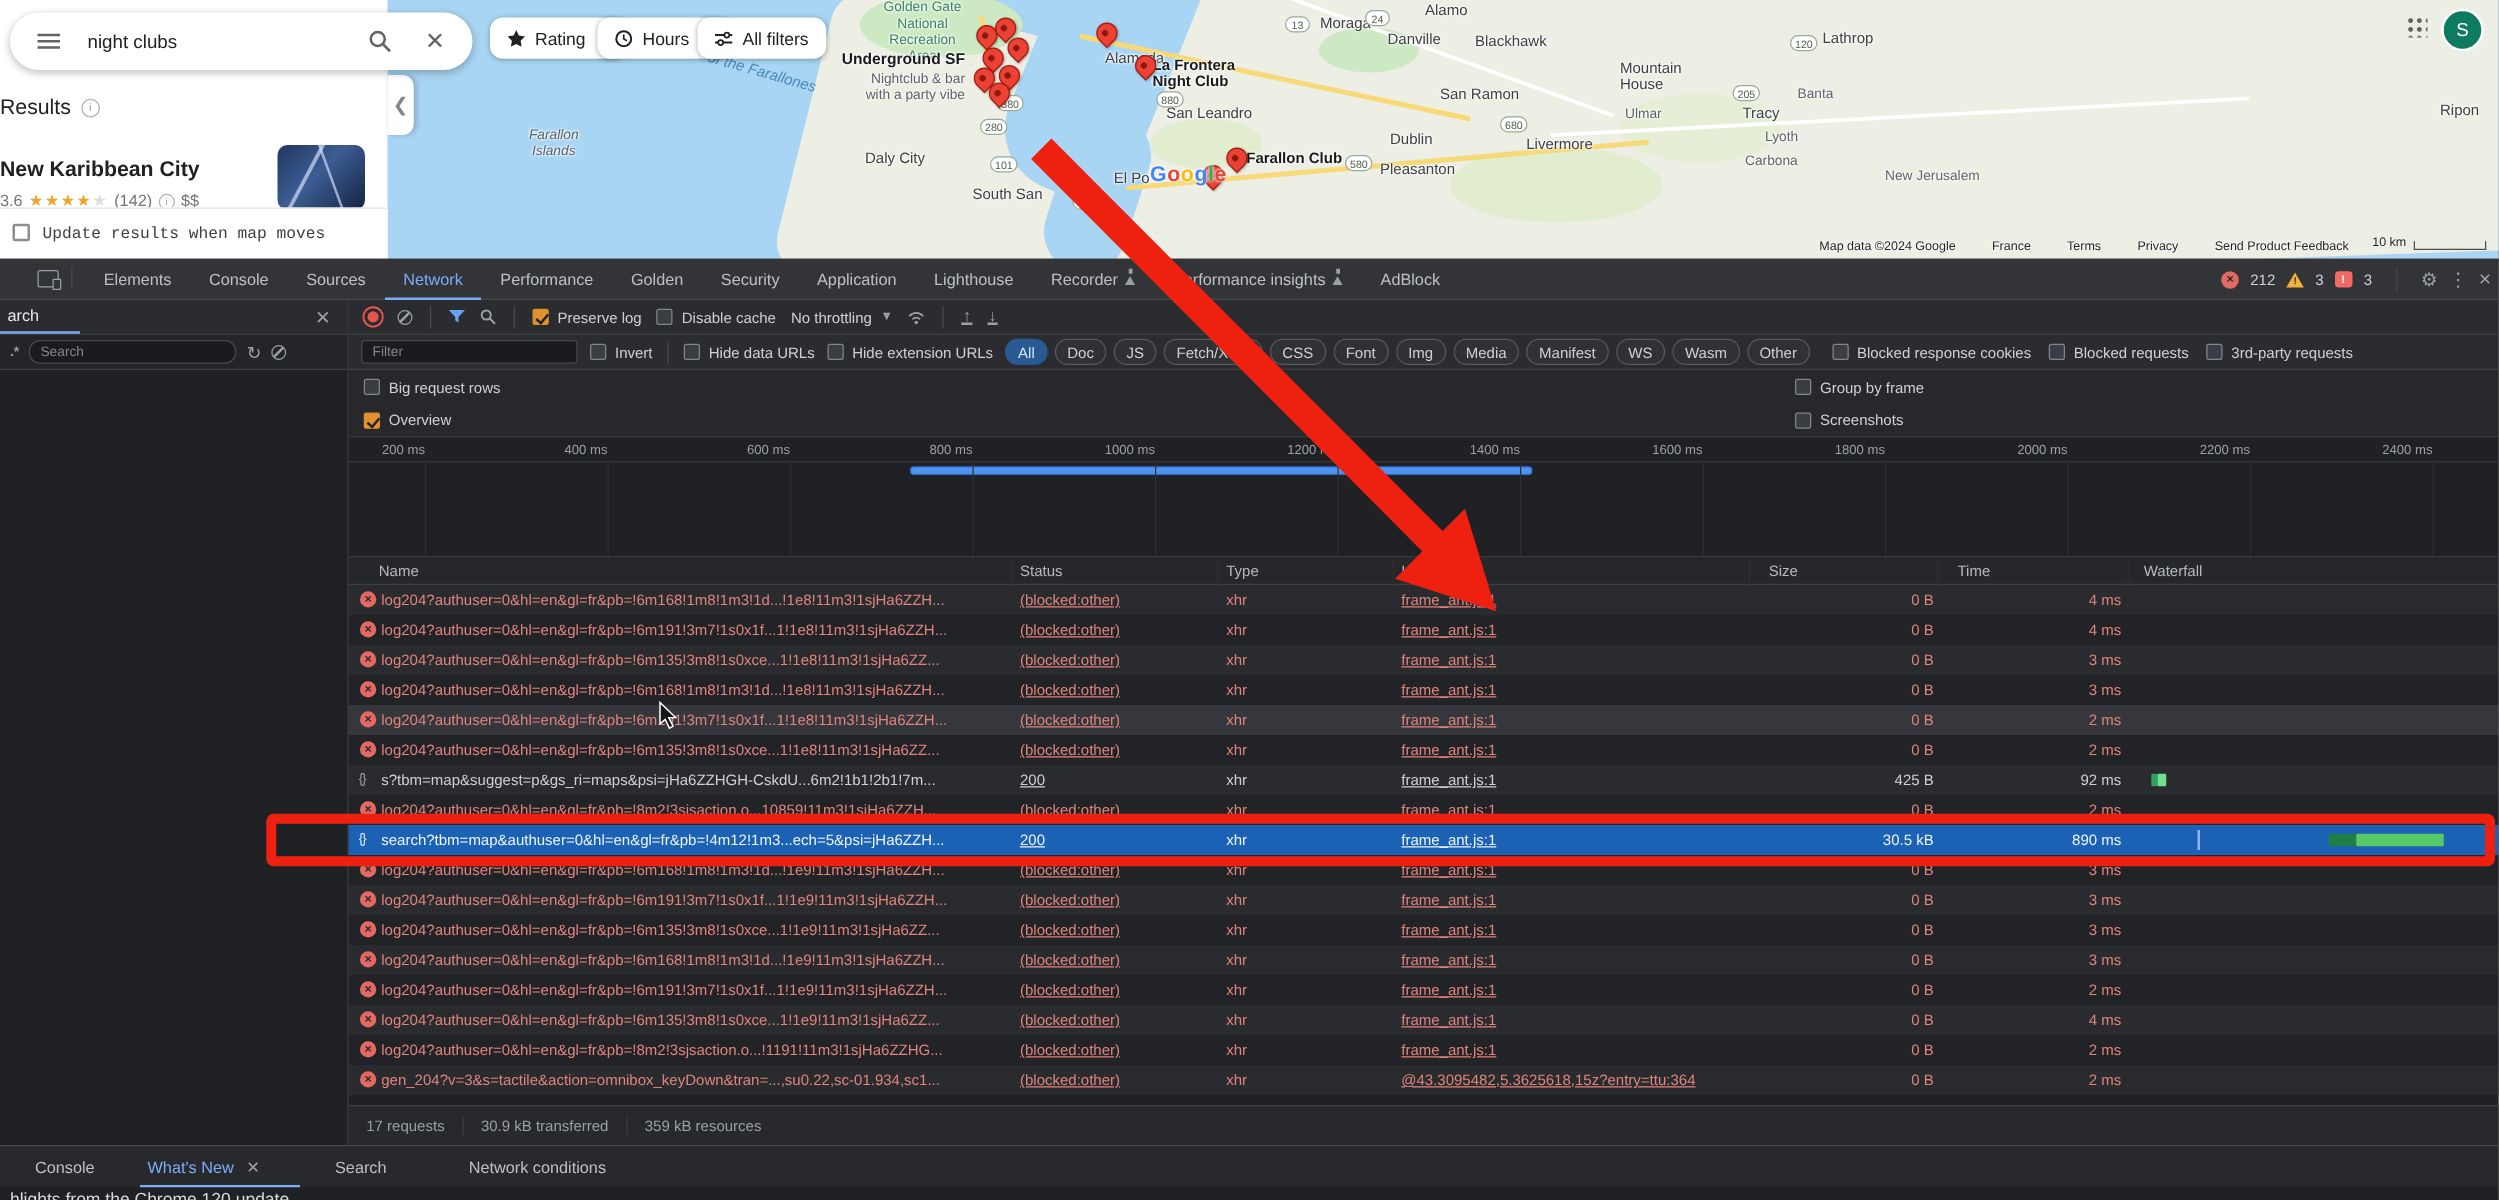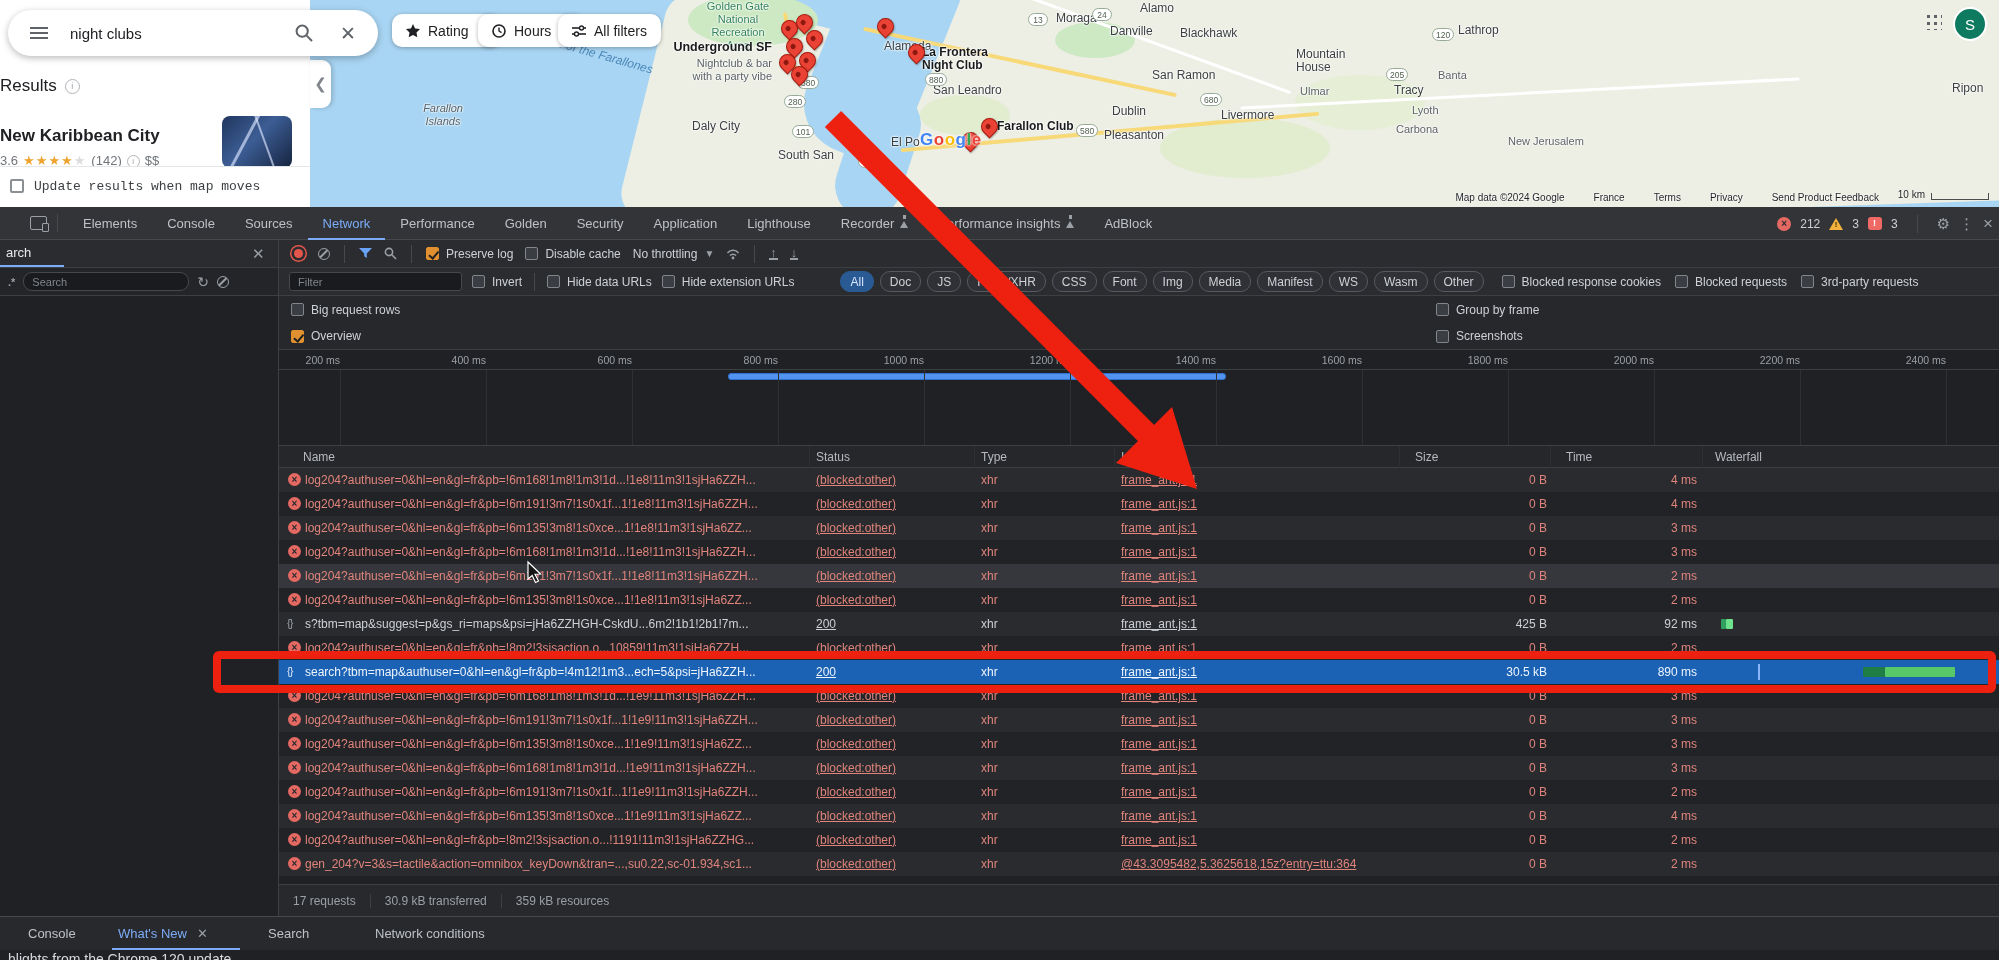--- a/index.html
+++ b/index.html
@@ -116,21 +116,21 @@
   .cb.on::after{content:"";position:absolute;left:4px;top:1px;width:3.5px;height:7.5px;border:solid #202124;border-width:0 2px 2px 0;transform:rotate(40deg);}
   .cbrow{display:flex;align-items:center;gap:7px;white-space:nowrap;}
   .caretd{color:#9aa0a6;font-size:10px;}
   .udar{color:#9aa0a6;font-size:13px;line-height:11px;border-bottom:2px solid #9aa0a6;padding:0 1px;}
 
   #nfr{position:absolute;left:279px;right:0;top:61px;height:28px;background:#2b2c30;border-bottom:1px solid #3c4043;
        display:flex;align-items:center;gap:10px;padding-left:10px;box-sizing:border-box;}
   #pillwrap{display:flex;gap:6px;align-items:center;}
   .pill{height:19px;padding:0 9px;border-radius:10px;display:flex;align-items:center;font-size:12px;color:#cdd1d6;
         background:#303136;border:1px solid #56595f;white-space:nowrap;}
-  .pill.sel{background:#2a5a93;border-color:#2a5a93;color:#d7e7ff;margin-left:36px;}
+  .pill.sel{background:#2a5a93;border-color:#2a5a93;color:#d7e7ff;}
 
   .optrow{position:absolute;left:279px;right:0;height:27px;background:#27282c;display:flex;align-items:center;padding-left:12px;box-sizing:border-box;}
   .optright{position:absolute;left:1157px;display:flex;gap:7px;align-items:center;}
 
   #ruler{position:absolute;left:279px;right:0;top:143px;height:20px;background:#202124;border-bottom:1px solid #3c4043;box-sizing:border-box;}
   .rtick{position:absolute;top:4px;font-size:10.5px;color:#9aa0a6;transform:translateX(-100%);white-space:nowrap;}
   #overview{position:absolute;left:279px;right:0;top:163px;height:76px;background:#202124;border-bottom:1px solid #3c4043;box-sizing:border-box;overflow:hidden;}
   .gl{position:absolute;top:0;bottom:0;width:1px;background:#2e3033;}
   #ovbar{position:absolute;left:449px;top:3px;width:496px;height:5px;background:#5193ef;border:1px solid #2f6fd1;border-radius:3px;}
 

